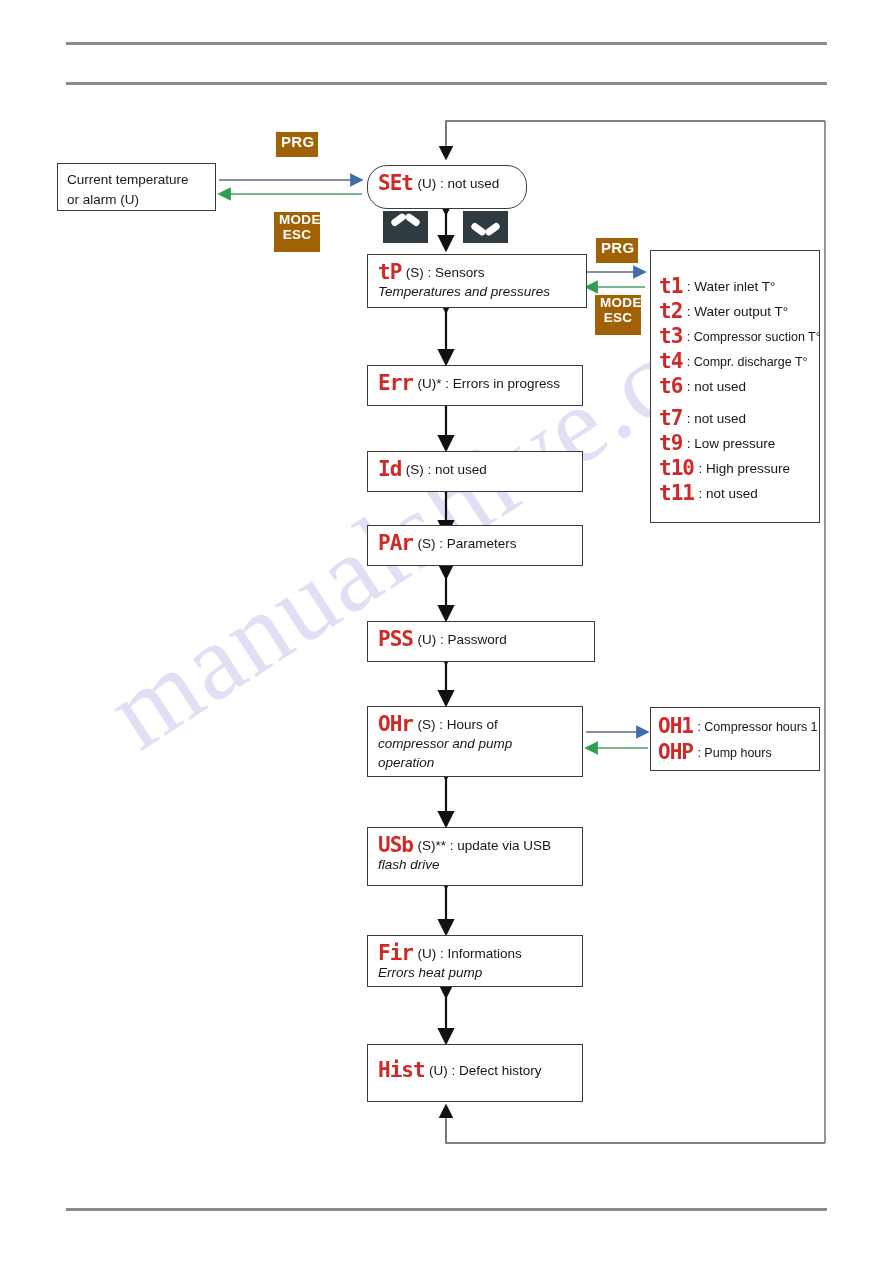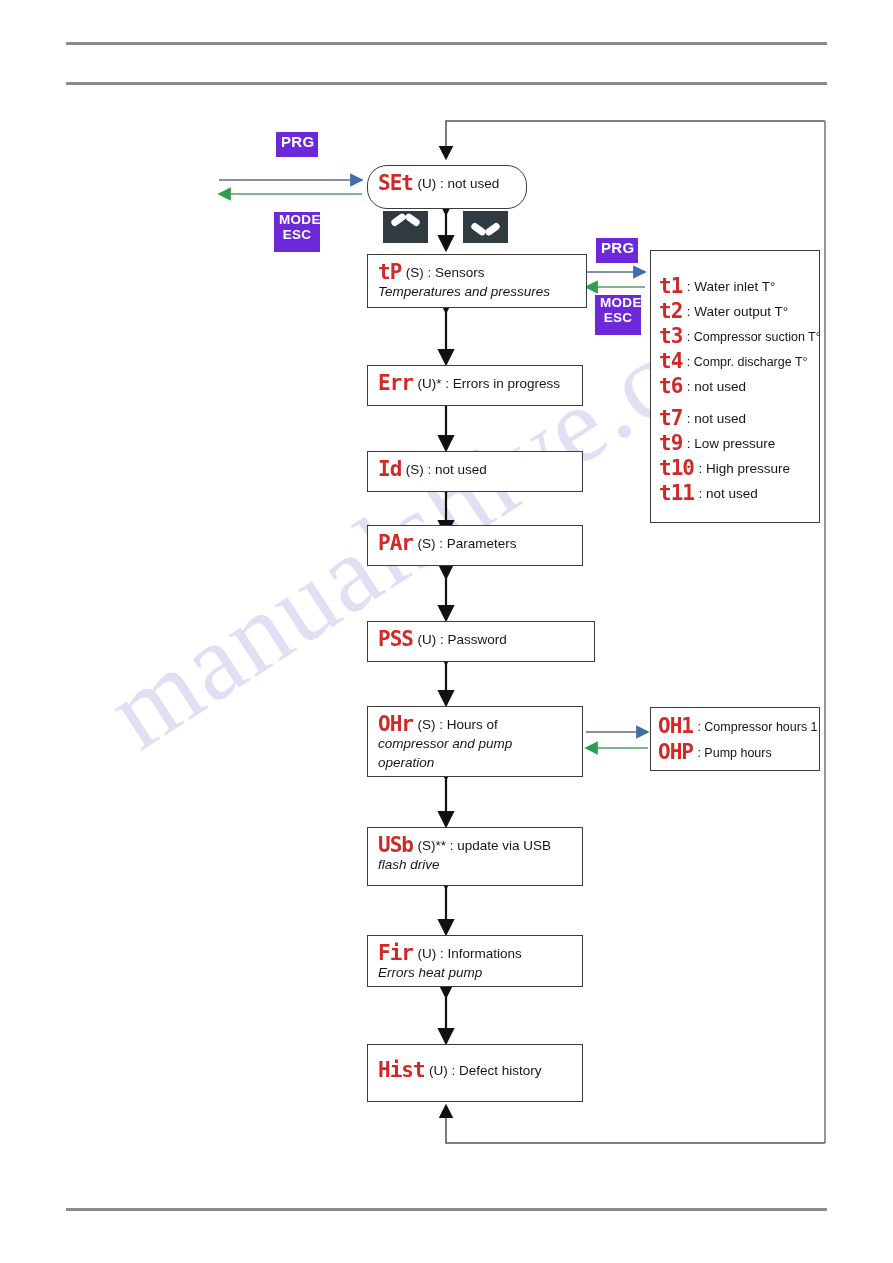--- a/index.html
+++ b/index.html
@@ -74,21 +74,21 @@
   .plainbox{
     position:absolute;box-sizing:border-box;
     border:1.5px solid #3b3b3b;background:#fff;
     font-size:13.5px;line-height:1.45;
     padding:6px 8px 6px 9px;z-index:5;
   }
 
   
   .key{
     position:absolute;
-    background:#6d28d9;
+    background:#a16207;
     color:#ffffff;
     font-weight:700;
     font-size:15px;
     text-align:center;
     line-height:1.08;
     padding:2px 5px 3px 5px;
     box-sizing:border-box;
     z-index:6;
     letter-spacing:.3px;
     font-family:"Liberation Sans", sans-serif;
@@ -189,20 +189,24 @@
     <div>ESC</div>
   </div>
 
   <div class="chevkey" style="left:383px;top:211px;">
     <span class="chev up"></span>
   </div>
   <div class="chevkey" style="left:463px;top:211px;">
     <span class="chev down"></span>
   </div>
 
+  <div class="plainbox" style="left:57px;top:163px;width:159px;height:48px;">
+    <div>Current temperature</div>
+    <div>or alarm (U)</div>
+  </div>
 
   <div class="node" style="left:367px;top:165px;width:160px;height:44px;border-radius:20px;">
     <div class="row">
       <span class="seg">SEt</span>
       <span class="desc">(U) : not used</span>
     </div>
   </div>
 
   <div class="node" style="left:367px;top:254px;width:220px;height:54px;">
     <div class="row">

